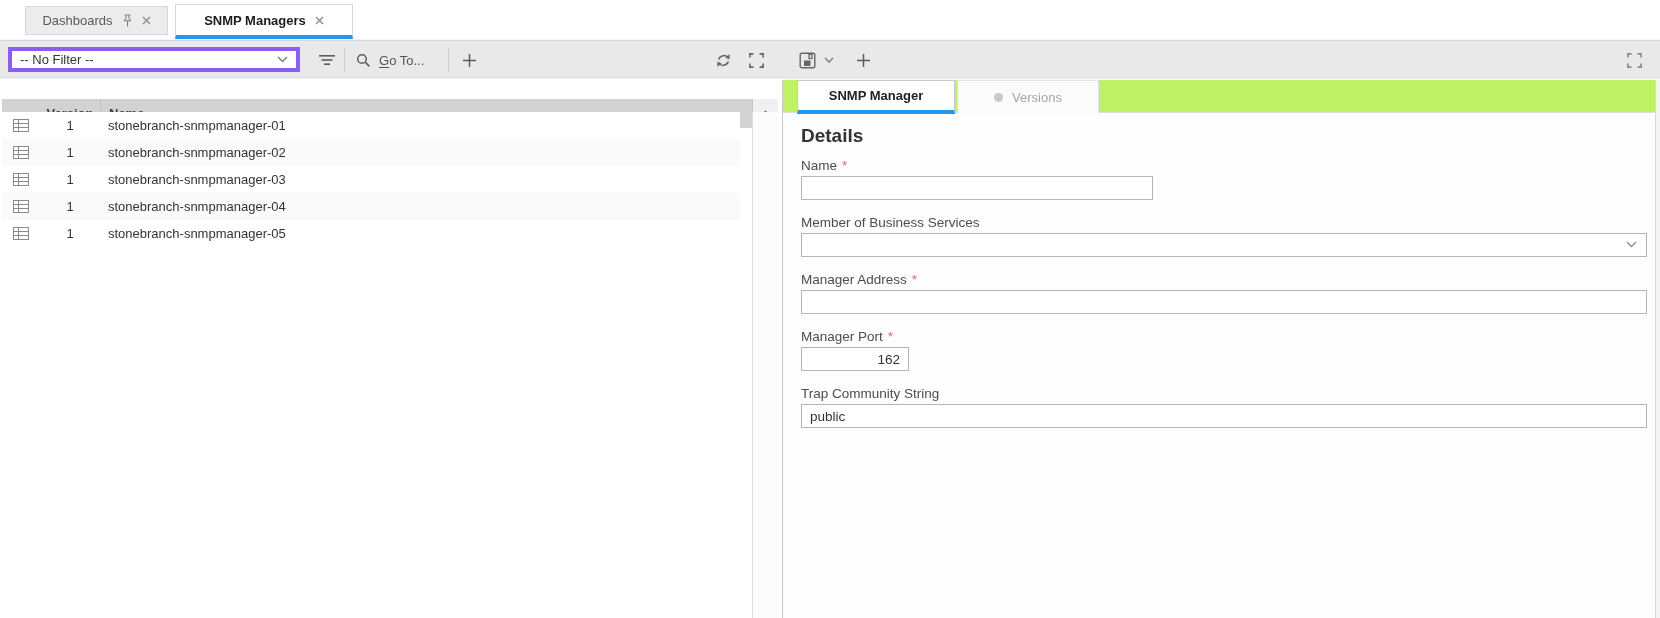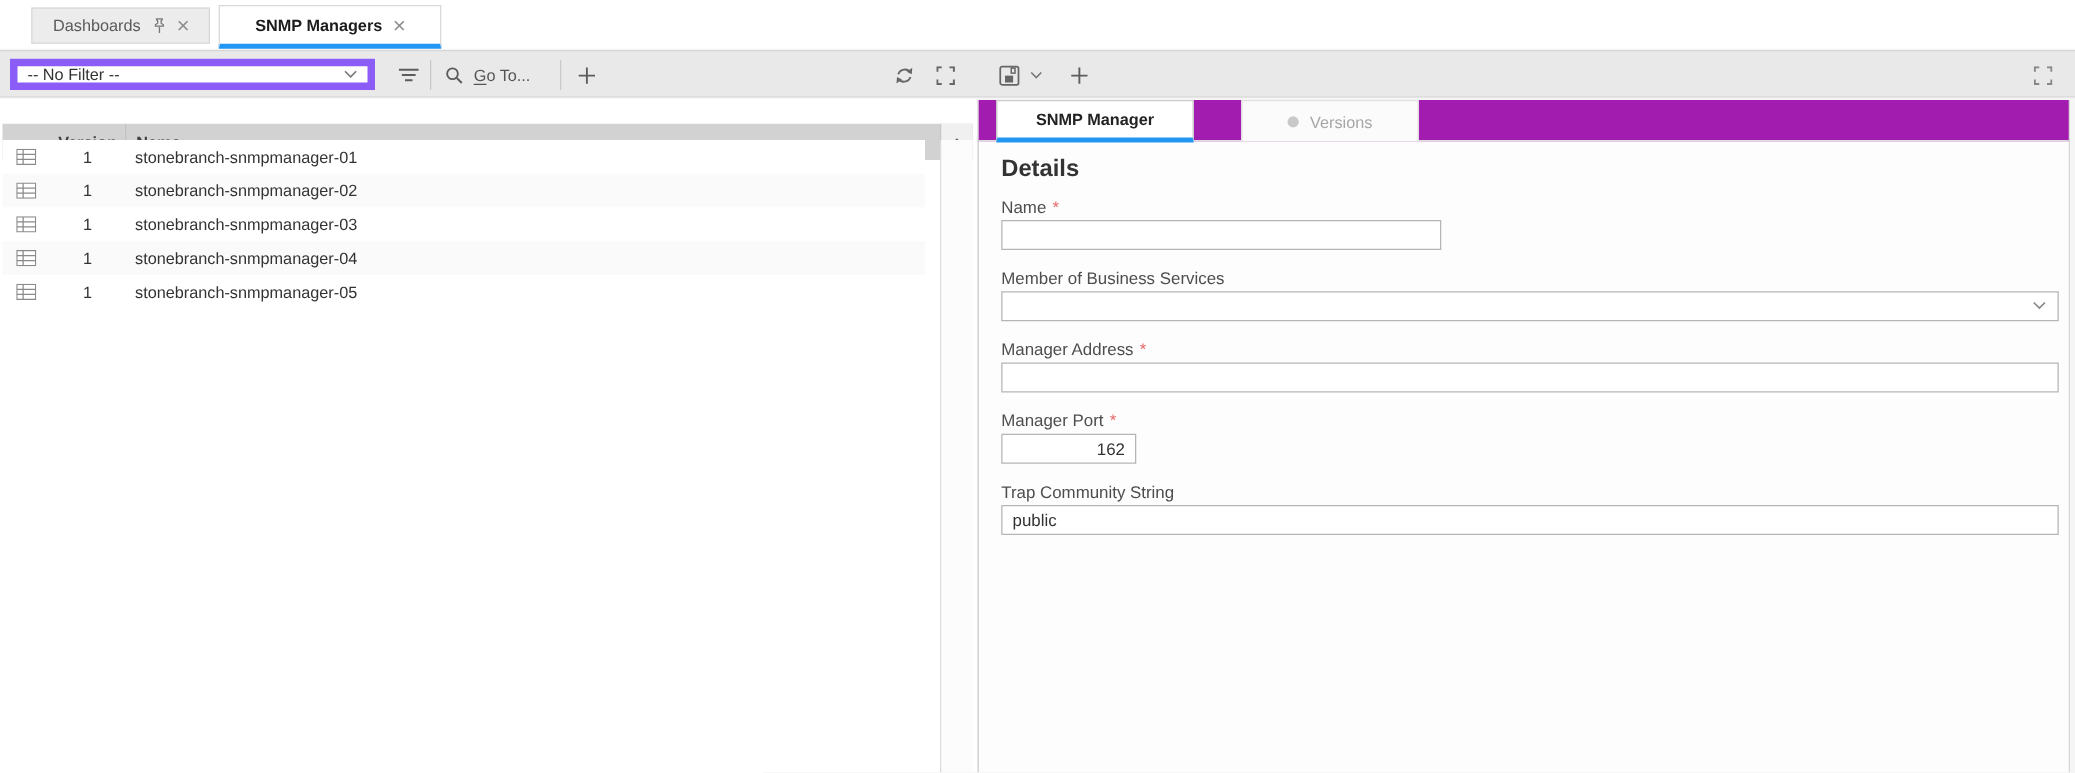--- a/index.html
+++ b/index.html
@@ -27,21 +27,21 @@
         border:1px solid #d8d8d8;color:#5a5a5a;}
   .wtab-active{left:175px;top:4px;width:178px;height:35px;background:#fff;
         border:1px solid #d8d8d8;border-bottom:4px solid var(--accent);
         font-weight:bold;color:#1c1c1c;}
   .icon{display:inline-flex;align-items:center;justify-content:center;line-height:0;}
 
   
   .toolbar{position:absolute;top:40px;left:0;right:0;height:38px;background:var(--toolbar-bg);
         border-top:1px solid #d6d6d6;border-bottom:1px solid #dadada;}
   .combo{position:absolute;left:8px;top:6px;width:292px;height:25px;background:#fff;
-        border:6px solid #8b5cf6;display:flex;align-items:center;padding:0 8px;
+        border:4px solid #8b5cf6;display:flex;align-items:center;padding:0 8px;
         font-size:13px;color:#333;}
   .combo .chev{margin-left:auto;}
   .tb-btn{width:26px;height:26px;display:flex;align-items:center;justify-content:center;}
   .vsep{position:absolute;top:7px;width:1px;height:24px;background:#c9c9c9;}
   .tb-filter{position:absolute;left:314px;top:6px;}
   .tb-search{position:absolute;left:356px;top:6px;display:flex;align-items:center;gap:8px;
         height:26px;font-size:13px;color:#555;}
   .goto u{text-underline-offset:2px;}
   .tb-add1{position:absolute;left:456px;top:6px;}
   .tb-mid{position:absolute;left:710px;top:6px;display:flex;gap:7px;}
@@ -66,21 +66,21 @@
   .grow:nth-child(even){background:var(--row-alt-bg);}
   .gc-icon{width:38px;display:flex;align-items:center;justify-content:center;}
   .gc-version{width:60px;text-align:center;}
   .gc-name{flex:1;padding-left:8px;}
   .scroll-track{position:absolute;top:33px;left:752px;width:26px;bottom:0;
         background:#fcfcfc;border-left:1px solid #dcdcdc;}
 
   
   .detail-panel{position:absolute;left:782px;top:1px;right:4px;bottom:0;
         background:#fdfdfd;border-left:1px solid #c9c9c9;border-right:1px solid #d8d8d8;}
-  .dtabs{height:33px;background:#a21caf;border-bottom:1px solid #ddd;display:flex;position:relative;gap:36px;}
+  .dtabs{height:33px;background:#bef264;border-bottom:1px solid #ddd;display:flex;position:relative;}
   .dtab-active{margin-left:14px;width:158px;height:34px;margin-bottom:-1px;z-index:2;background:#fff;
         border:1px solid #c9c9c9;border-bottom:4px solid var(--accent);
         display:flex;align-items:center;justify-content:center;
         font-size:13px;font-weight:bold;color:#222;}
   .dtab-versions{margin-left:2px;width:142px;height:33px;background:#fbfbfb;
         border:1px solid #e2e2e2;border-bottom:none;
         display:flex;align-items:center;justify-content:center;gap:9px;
         font-size:13px;color:#a6a6a6;}
   .vdot{width:9px;height:9px;border-radius:50%;background:#c9c9c9;}
 

